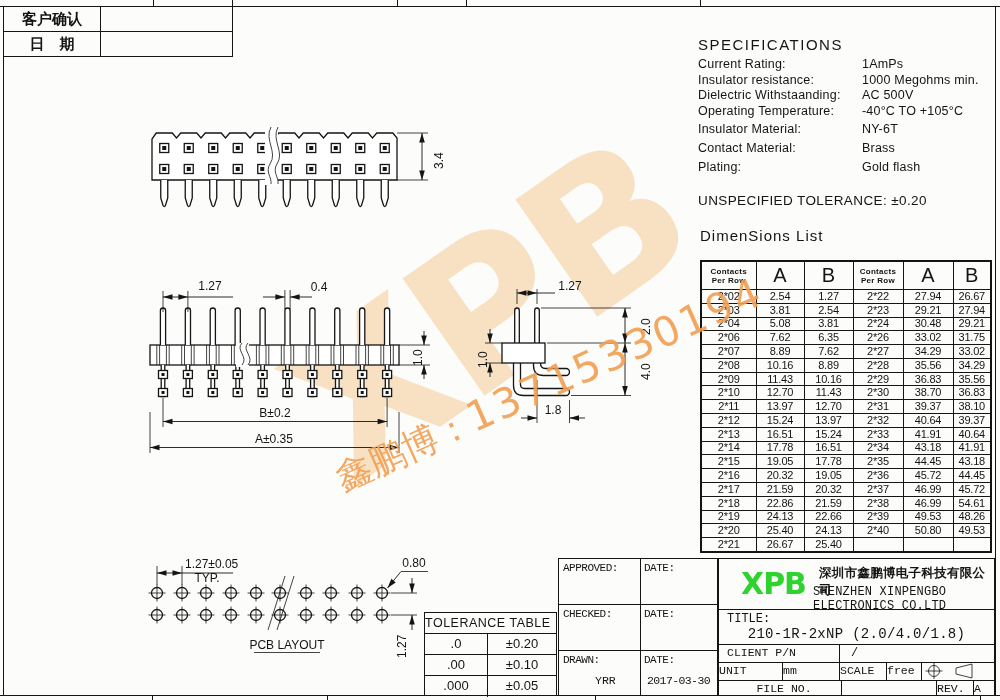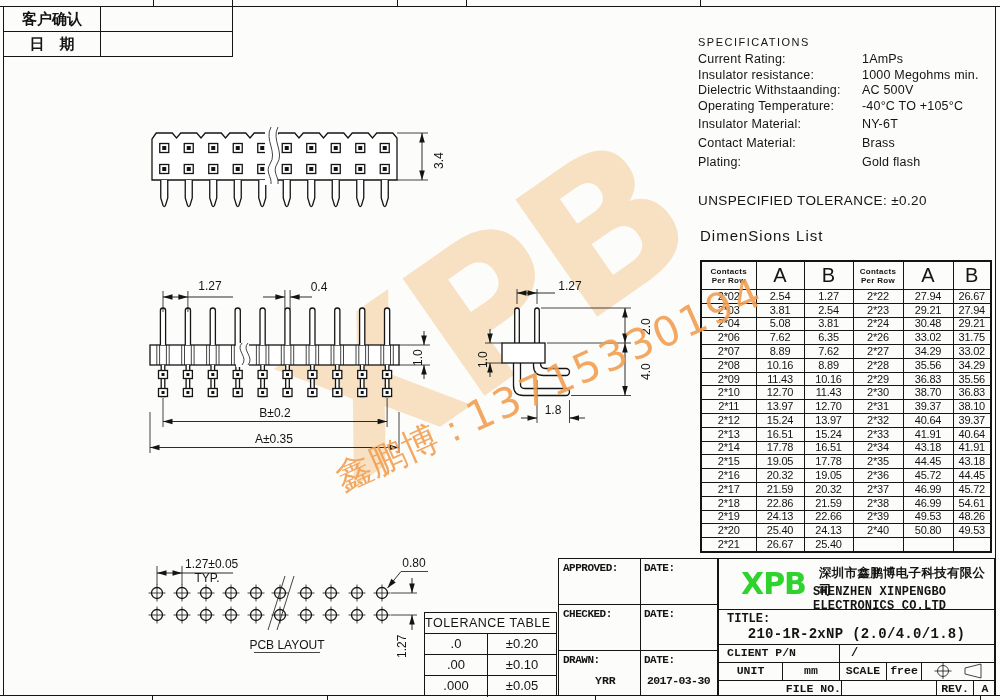--- a/index.html
+++ b/index.html
@@ -21,21 +21,21 @@
 
   
   .ctable{position:absolute;left:3px;top:6px;border-collapse:collapse;z-index:2}
   .ctable td{border:1.6px solid #141414;padding:0}
   .ctable .cl{width:96px;height:24px;text-align:center;font-weight:bold;font-size:15px;
     font-family:"DejaVu Sans","Liberation Sans",sans-serif}
   .ctable .cv{width:131px}
 
   
   .spec{position:absolute;left:698px;top:36px;width:300px;z-index:2}
-  .spec-title{font-size:11px;letter-spacing:1.5px;margin-bottom:4px}
+  .spec-title{font-size:15px;letter-spacing:1.5px;margin-bottom:4px}
   .spec-row{display:flex;font-size:12.5px;line-height:15.6px;letter-spacing:.2px}
   .spec-row .sl{width:164px;flex:none}
   .spec-row.g{margin-top:3px}
   .unspec{position:absolute;left:698px;top:193px;font-size:13.5px;letter-spacing:.4px;z-index:2}
   .dlist-title{position:absolute;left:700px;top:227px;font-size:15px;letter-spacing:1px;z-index:2}
 
   
   .dims{position:absolute;left:700px;top:260px;width:290px;height:293px;border-collapse:collapse;
         table-layout:fixed;border:2px solid #141414;z-index:2}
   .dims th,.dims td{border:1px solid #141414;padding:0;text-align:center;white-space:nowrap;overflow:hidden}
@@ -56,21 +56,21 @@
 
   
   .tol{position:absolute;left:424px;top:612px;width:133px;height:84px;border:1.6px solid #141414;box-sizing:border-box;z-index:2;background:transparent}
   .tol-title{height:20px;border-bottom:1px solid #141414;text-align:left;font-size:12.5px;line-height:20px;letter-spacing:.5px}
   .tol-row{height:20.2px;border-bottom:1px solid #141414;display:flex;font-size:13px;line-height:20px}
   .tol-row:last-child{border-bottom:none}
   .tol-d{width:62px;border-right:1px solid #141414;text-align:center}
   .tol-v{flex:1;text-align:center}
 
   
-  .mono{font-family:"Liberation Mono",monospace;font-weight:bold}
+  .mono{font-family:"Liberation Mono",monospace;font-weight:normal}
   .appr{position:absolute;left:558px;top:558px;width:160px;height:138px;border:1.6px solid #141414;box-sizing:border-box;z-index:2}
   .appr-row{position:relative;height:45px;border-bottom:1px solid #141414}
   .appr-row:last-child{border-bottom:none}
   .appr-l{position:absolute;left:0;top:0;width:81px;height:100%;border-right:1px solid #141414}
   .appr-r{position:absolute;left:81px;top:0;right:0;height:100%}
   .lab{position:absolute;left:4px;top:3px;font-size:11px;letter-spacing:-.5px}
   .val-drawn{position:absolute;left:36px;top:23px;font-size:11.5px}
   .val-date{position:absolute;left:7px;top:23px;font-size:11.5px;letter-spacing:-.6px}
 
   .rblock{position:absolute;left:718px;top:558px;width:277px;height:138px;border:1.6px solid #141414;box-sizing:border-box;z-index:2}
@@ -81,21 +81,21 @@
       font-family:"DejaVu Sans","Liberation Sans",sans-serif}
   .en{position:absolute;left:94px;top:26px;font-size:12px;letter-spacing:.2px}
   .r-title{position:relative;height:34px;border-bottom:1px solid #141414}
   .title-lab{position:absolute;left:8px;top:2px;font-size:12px}
   .title-val{position:absolute;left:0;right:0;top:16px;text-align:center;font-size:14px;letter-spacing:.3px}
   .r-client{position:relative;height:17px;border-bottom:1px solid #141414}
   .cpn-l{position:absolute;left:8px;top:1px;font-size:11.5px}
   .cpn-div{position:absolute;left:120px;top:0;height:100%;border-left:1px solid #141414}
   .cpn-v{position:absolute;left:132px;top:1px;font-size:12px}
   .r-unit{position:relative;height:17px;border-bottom:1px solid #141414}
-  .cell{position:absolute;top:0;height:100%;box-sizing:border-box;font-size:11.5px;text-align:center;line-height:16px}
+  .cell{position:absolute;top:0;height:100%;box-sizing:border-box;font-size:11.5px;line-height:16px}
   .bl{border-left:1px solid #141414}
   .r-file{position:relative;height:14px;font-size:11px}
 </style>
 </head>
 <body>
 
 <div class="sheet">
 
   <div class="wm-logo" style="color: rgb(245, 203, 150);">XPB</div>
 
@@ -766,21 +766,21 @@
             <line class="thin" x1="3.5" y1="8" x2="20.5" y2="8"></line>
             <line class="thin" x1="12" y1="-0.5" x2="12" y2="16.5"></line>
           </g>
           <g>
             <polygon class="thin" points="34,5 50,1 50,15 34,11"></polygon>
           </g>
         </svg>
       </span>
     </div>
     <div class="r-file">
-      <span class="cell mono" style="left:0;width:122px;text-align:right;padding-left:8px">FILE NO.</span>
+      <span class="cell mono" style="left:0;width:122px;text-align:center;padding-left:8px">FILE NO.</span>
       <span class="cell bl" style="left:122px;width:95px"></span>
       <span class="cell mono bl" style="left:217px;width:37px">REV.</span>
       <span class="cell mono bl" style="left:254px;width:23px">A</span>
     </div>
   </div>
 
   <div class="wm-phone" style="color: rgb(242, 160, 83);">
     <span>鑫鹏博：</span><span class="num">13715330194</span>
   </div>
 

